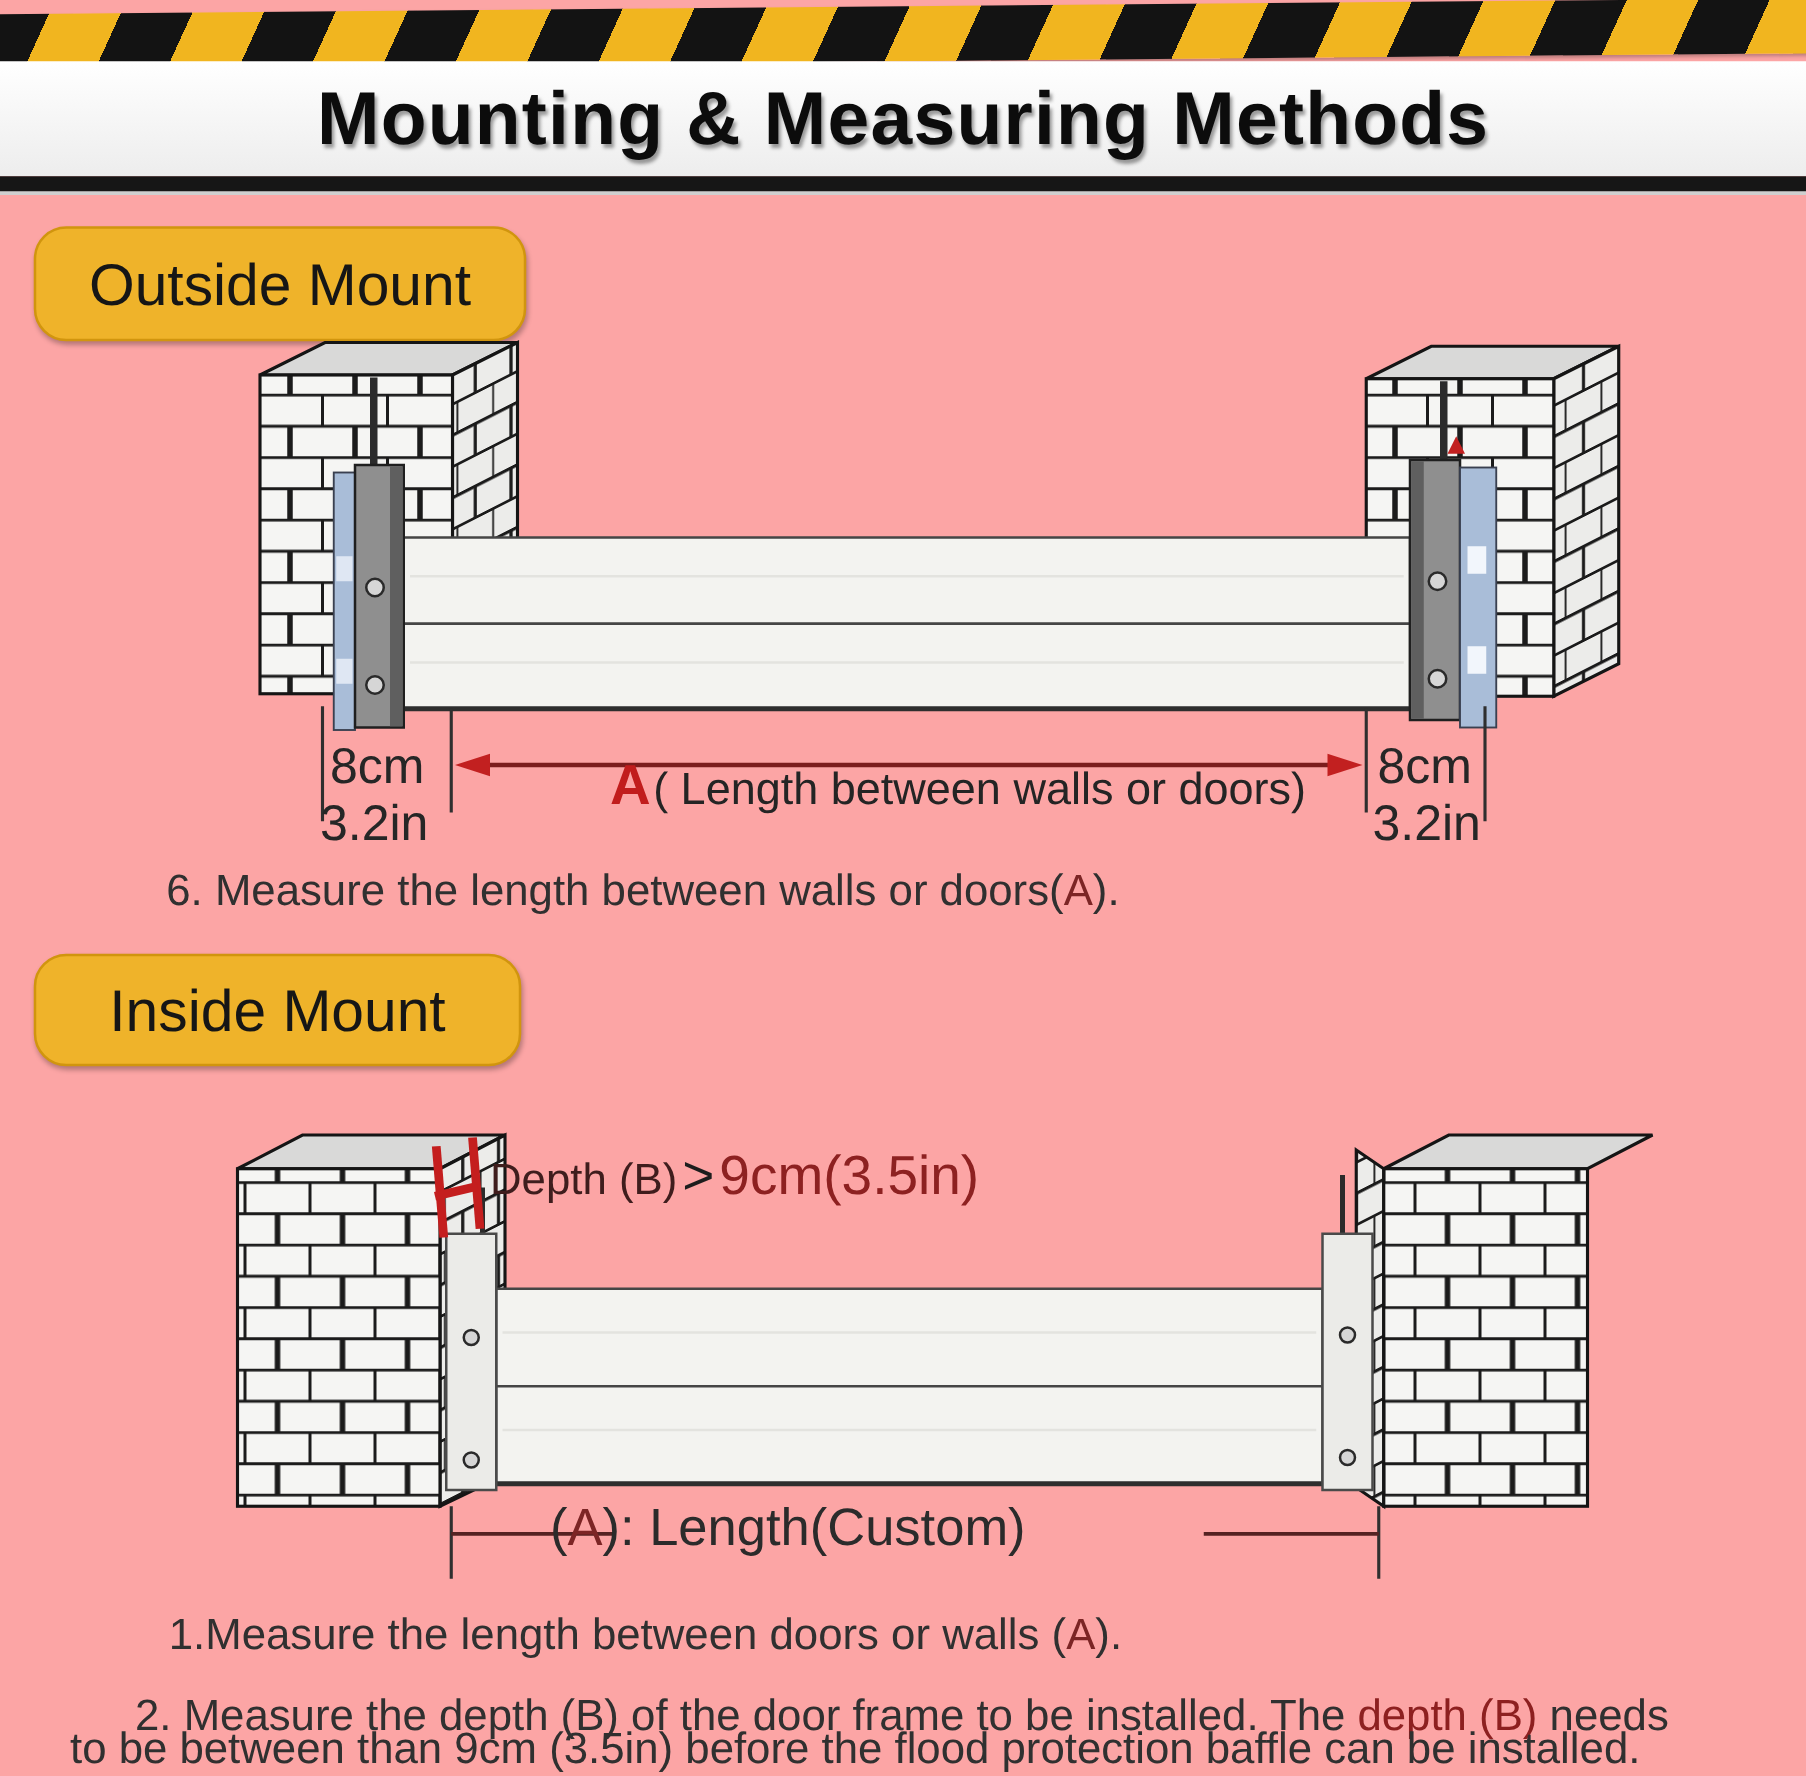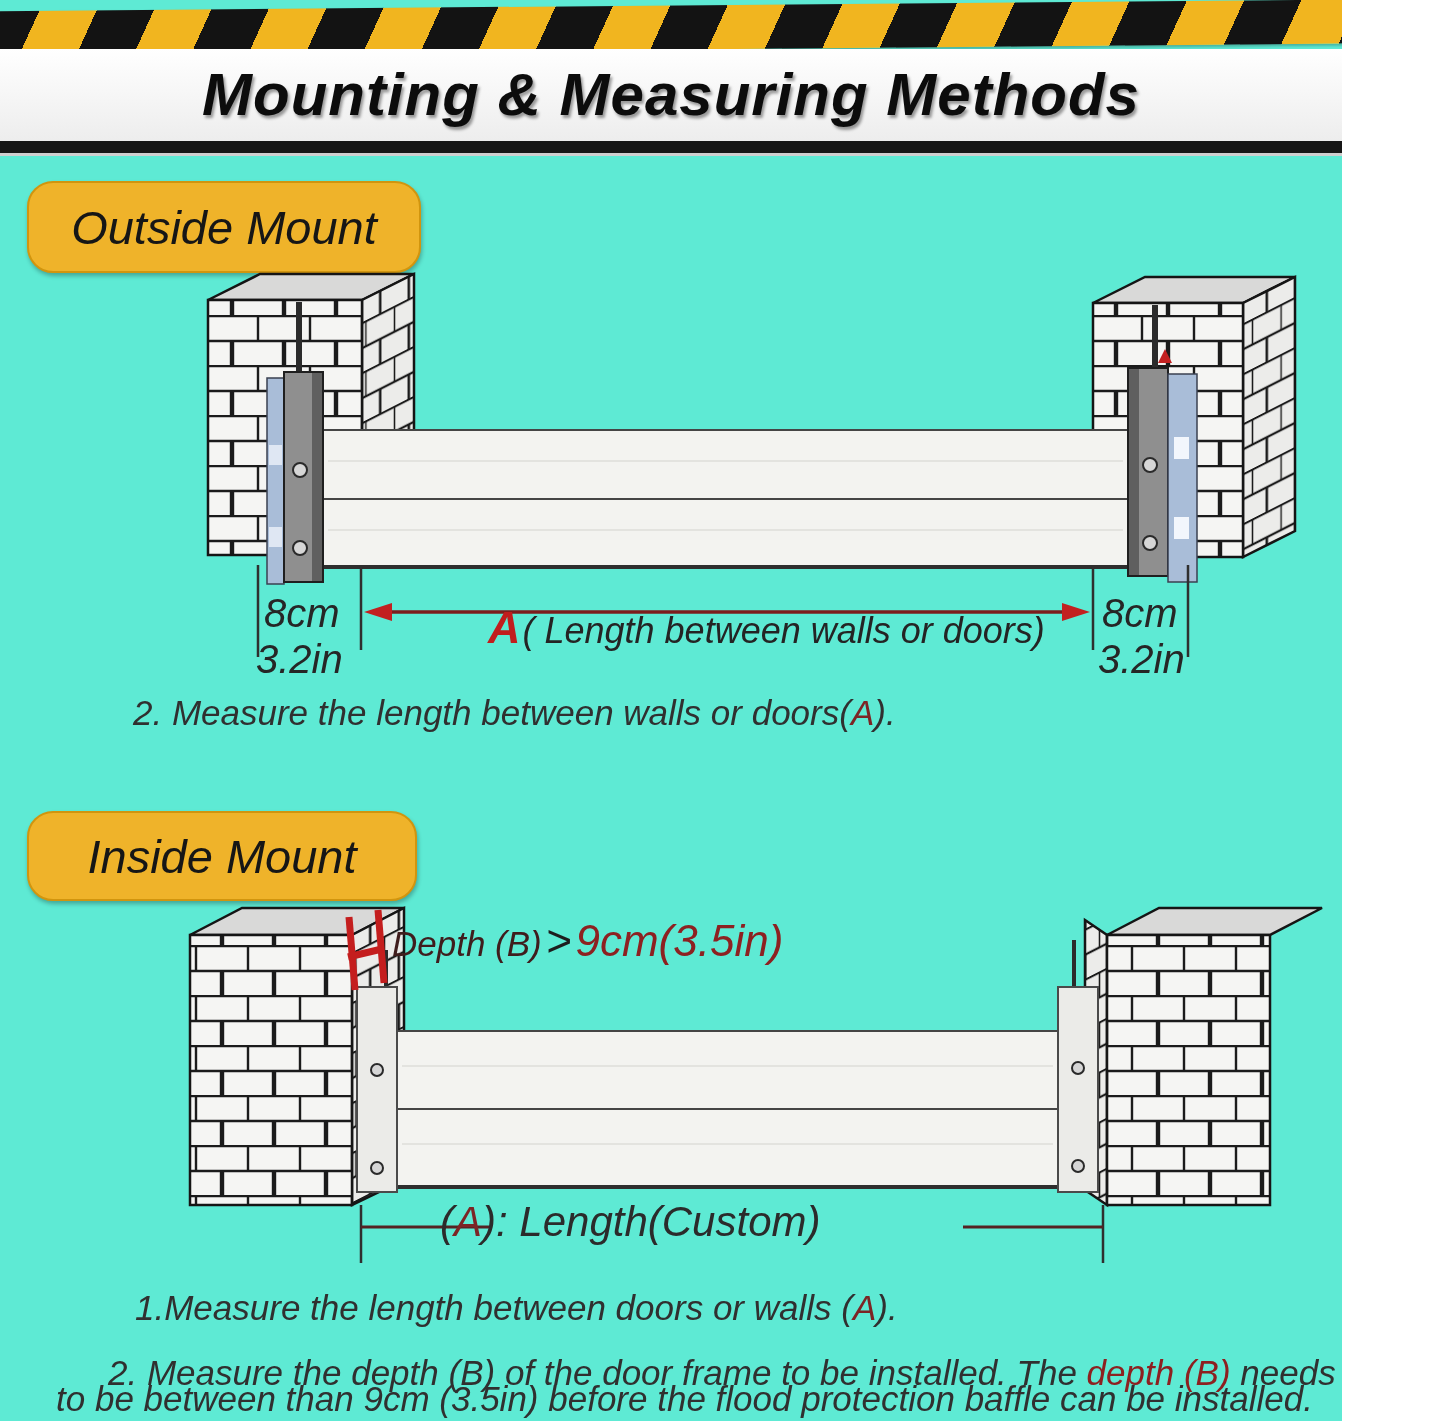--- a/index.html
+++ b/index.html
@@ -1,34 +1,34 @@
 <!DOCTYPE html>
 <html><head>
 <meta charset="utf-8">
 <style>
   html,body{margin:0;padding:0;background:#ffffff;}
-  .canvas{position:relative;width:1342px;height:1421px;background:#5eead4;overflow:hidden;
-          font-family:"Liberation Sans",sans-serif;font-style:italic;}
+  .canvas{position:relative;width:1445px;height:1421px;background:#fca5a5;overflow:hidden;
+          font-family:"Liberation Sans",sans-serif;}
   
   .hazard{position:absolute;left:-18px;top:5px;width:1485px;height:44px;
           background:repeating-linear-gradient(115deg,#131313 0 52px,#f1b51f 52px 104px);
           transform:rotate(-0.5deg);box-shadow:0 2px 3px rgba(0,0,0,.25);}
   .titleband{position:absolute;left:0;top:49px;width:100%;height:92px;
           background:linear-gradient(#ffffff,#ededed);}
   .title{position:absolute;left:0;top:60px;width:100%;text-align:center;
           font-size:60px;font-weight:700;color:#0c0c0c;letter-spacing:1px;
           text-shadow:2px 3px 3px rgba(0,0,0,.38);}
   .blackbar{position:absolute;left:0;top:141px;width:100%;height:12px;background:#161616;
           border-bottom:3px solid #cfcfcf;}
   
   .badge{position:absolute;background:#efb32a;border:2px solid #d1950e;border-radius:26px;
          display:flex;align-items:center;justify-content:center;font-size:47px;color:#161616;
          box-shadow:1px 3px 4px rgba(0,0,0,.28);}
   #badge-outside{left:27px;top:181px;width:390px;height:88px;}
-  #badge-inside{left:27px;top:811px;width:386px;height:86px;justify-content:center;}
+  #badge-inside{left:27px;top:763px;width:386px;height:86px;justify-content:center;}
   
   svg.diagram{position:absolute;}
   #d1{left:180px;top:265px;}
   #d2{left:170px;top:895px;}
   .pfront{fill:url(#bricks);stroke:#151515;stroke-width:2.5;}
   .ptop{fill:#d9d9d8;stroke:#151515;stroke-width:2.5;}
   .pside{fill:url(#bricksSide);stroke:#151515;stroke-width:2.5;}
   .panel{fill:#f3f3f0;stroke:#454545;stroke-width:2;}
   .crease{stroke:#e3e3df;stroke-width:2;}
   .pbottom{fill:#2e2e2e;}
@@ -145,21 +145,21 @@
   <div class="lbl ms" style="left:256px;top:616px;">3.2in</div>
   <div class="lbl ms" style="left:1102px;top:570px;">8cm</div>
   <div class="lbl ms" style="left:1098px;top:616px;">3.2in</div>
 
   <div class="lbl spanlabel" style="left:488px;top:602px;">
     <span class="red-A">A</span>
     <span>( Length between walls or doors)</span>
   </div>
 
   <div class="instr" style="left:133px;top:693px;">
-    <span>2. Measure the length between walls or doors(</span><span class="dimred">A</span><span>).</span>
+    <span>6. Measure the length between walls or doors(</span><span class="dimred">A</span><span>).</span>
   </div>
 
   <div class="badge" id="badge-inside">
     <span>Inside Mount</span>
   </div>
 
   <svg id="d2" class="diagram" width="1200" height="395" viewBox="0 0 1200 395">
     <g>
       <polygon class="ptop" points="20,40 182,40 234,13 72,13"></polygon>
       <polygon class="pside" points="182,40 234,13 234,285 182,310"></polygon>

